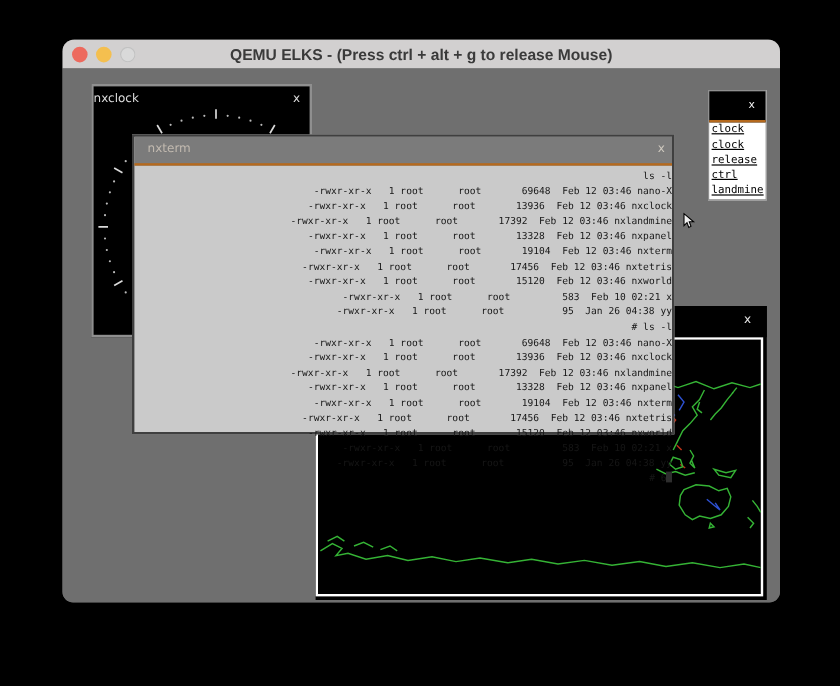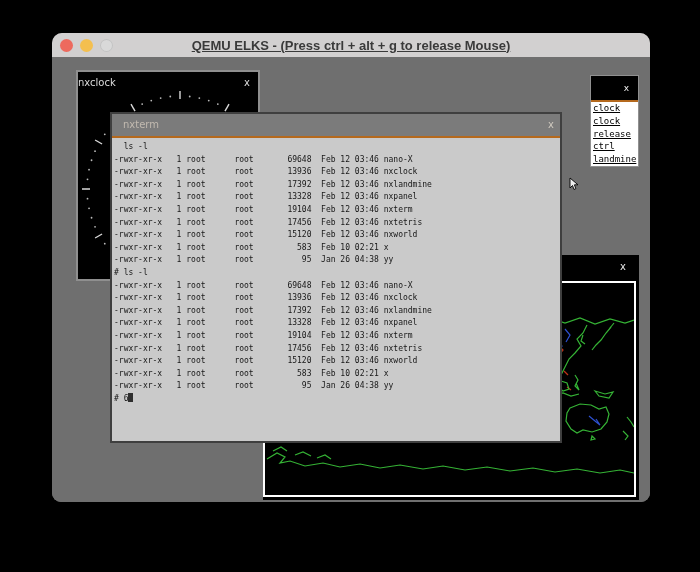--- a/index.html
+++ b/index.html
@@ -3,21 +3,21 @@
 <meta charset="utf-8">
 <style>
   html,body{margin:0;padding:0;background:#000;}
   .stage{position:relative;width:700px;height:572px;background:#000;overflow:hidden;
          font-family:"DejaVu Sans Mono",monospace;}
   
   .qemu-window{position:absolute;left:52px;top:33px;width:598px;height:469px;
       border-radius:10px 10px 9px 9px;overflow:hidden;background:var(--desktop);}
   .qemu-titlebar{height:24px;background:var(--qemu-titlebar);display:flex;align-items:center;
       justify-content:center;position:relative;
-      font:600 13px "Liberation Sans",sans-serif;color:#3a3a3a;text-decoration:underline;}
+      font:600 13px "Liberation Sans",sans-serif;color:#3a3a3a;}
   .traffic{position:absolute;left:8px;top:5.5px;display:flex;gap:7px;}
   .tl{width:13px;height:13px;border-radius:50%;}
   .tl.red{background:var(--tl-red);}
   .tl.yellow{background:var(--tl-yellow);}
   .tl.gray{background:#d9d9d9;box-shadow:inset 0 0 0 1px #c2c2c2;}
   .display{position:absolute;left:0;top:24px;right:0;bottom:0;background:var(--desktop);overflow:hidden;}
 
   
   .nxwin{position:absolute;box-sizing:border-box;}
 
@@ -32,22 +32,22 @@
   
   .world{left:211px;top:198px;width:376px;height:245px;background:#000;z-index:2;}
   .world .wbar{position:relative;height:26px;background:#000;}
   .world .wclose{position:absolute;right:13px;top:6px;font:10px "DejaVu Sans",sans-serif;color:#e6e6e6;}
   .world .wcontent{margin:0 3px 3px 0;height:212px;border:2px solid #ffffff;background:#000;}
   .map-green{stroke:var(--map-green);fill:none;stroke-width:1.2;}
   .map-blue{stroke:var(--map-blue);fill:none;stroke-width:1.2;}
   .map-red{stroke:var(--map-red);fill:none;stroke-width:1.2;}
 
   
-  .nxterm{left:58px;top:55px;width:452px;height:331px;border:2px solid #3f3f3f;
-      background:var(--term-bg);z-index:3;}
+  .nxterm{left:58px;top:55px;width:452px;height:250px;border:2px solid #3f3f3f;
+      background:var(--term-bg);z-index:3;text-align:right;}
   .nxterm .wbar{height:22px;background:#7b7b7b;position:relative;
       border-bottom:2px solid var(--accent-orange);}
   .nxterm .wtitle{position:absolute;left:11px;top:5px;font:10px "DejaVu Sans",sans-serif;color:#c2bab0;}
   .nxterm .wclose{position:absolute;right:6px;top:5px;font:10px "DejaVu Sans",sans-serif;color:#cfc9bf;}
   .term-pre{margin:0;padding:3px 0 0 2px;font:8px/12.6px "DejaVu Sans Mono",monospace;
       color:#161616;white-space:pre;}
   .cursor{display:inline-block;width:4.6px;height:9px;background:#2e2e2e;vertical-align:-1px;}
 
   
   .menu{left:538px;top:18px;width:49px;height:92px;background:#fff;border:1px solid #909090;z-index:4;}

